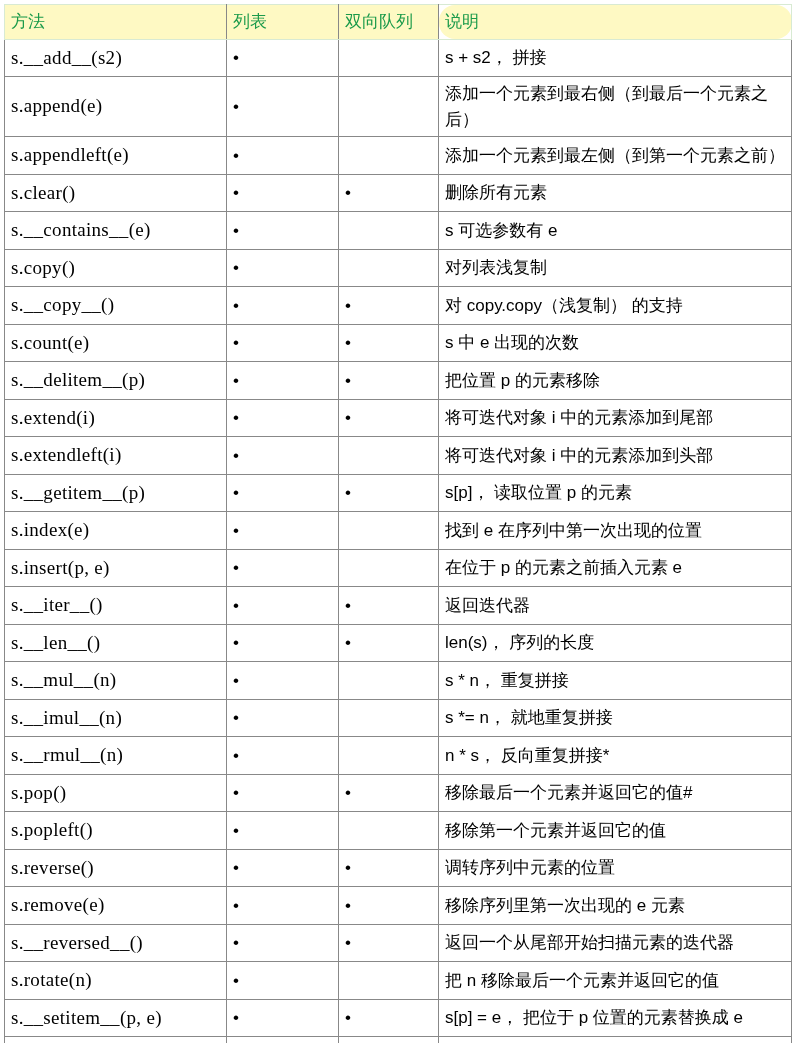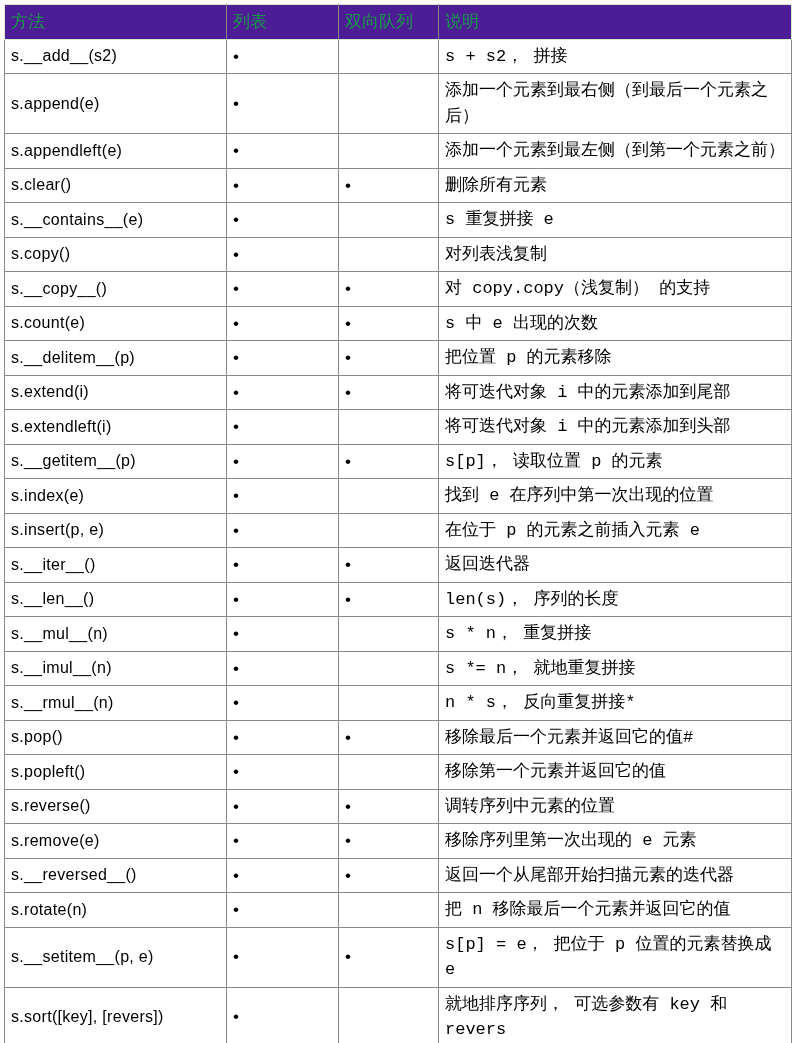--- a/index.html
+++ b/index.html
@@ -19,34 +19,34 @@
   th, td {
     border: 1px solid #888888;
     padding: 4px 6px;
     vertical-align: middle;
     text-align: left;
     font-size: 17px;
     line-height: 1.5;
     word-wrap: break-word;
   }
   th {
-    background: #4c1d95;
+    background: #fef9c3;
     color: #1a9a4a;
     font-weight: normal;
     border-top: 1px solid #d8ead3;
     border-bottom: 1px solid #d8ead3;
   }
   th:first-child { border-left: 1px solid #d8ead3; }
-  th:last-child { border-right: 1px solid #d8ead3; }
+  th:last-child { border-right: 1px solid #d8ead3; border-radius: 16px; }
   col.method { width: 222px; }
   col.list   { width: 112px; }
   col.deque  { width: 100px; }
   col.desc   { width: 353px; }
-  .code { font-family: Liberation Sans, sans-serif; font-size: 16px; letter-spacing: 0.3px;}
-  .descr { font-family: Liberation Mono, monospace; font-size: 17px; margin-top: 48px; }
+  .code { font-family: Liberation Serif, serif; font-size: 19px; letter-spacing: 0.3px;}
+  .descr { font-family: Liberation Sans, sans-serif; font-size: 17px; margin-top: 48px; }
   .dot { font-size: 17px; }
 </style>
 </head>
 <body>
 
 <table>
   <colgroup>
     <col class="method">
       <col class="list">
       <col class="deque">
@@ -82,21 +82,21 @@
       <tr>
         <td class="code">s.clear()</td>
         <td class="dot">•</td>
         <td class="dot">•</td>
         <td class="descr">删除所有元素</td>
       </tr>
       <tr>
         <td class="code">s.__contains__(e)</td>
         <td class="dot">•</td>
         <td class="dot"></td>
-        <td class="descr">s 重复拼接 e</td>
+        <td class="descr">s 可选参数有 e</td>
       </tr>
       <tr>
         <td class="code">s.copy()</td>
         <td class="dot">•</td>
         <td class="dot"></td>
         <td class="descr">对列表浅复制</td>
       </tr>
       <tr>
         <td class="code">s.__copy__()</td>
         <td class="dot">•</td>

